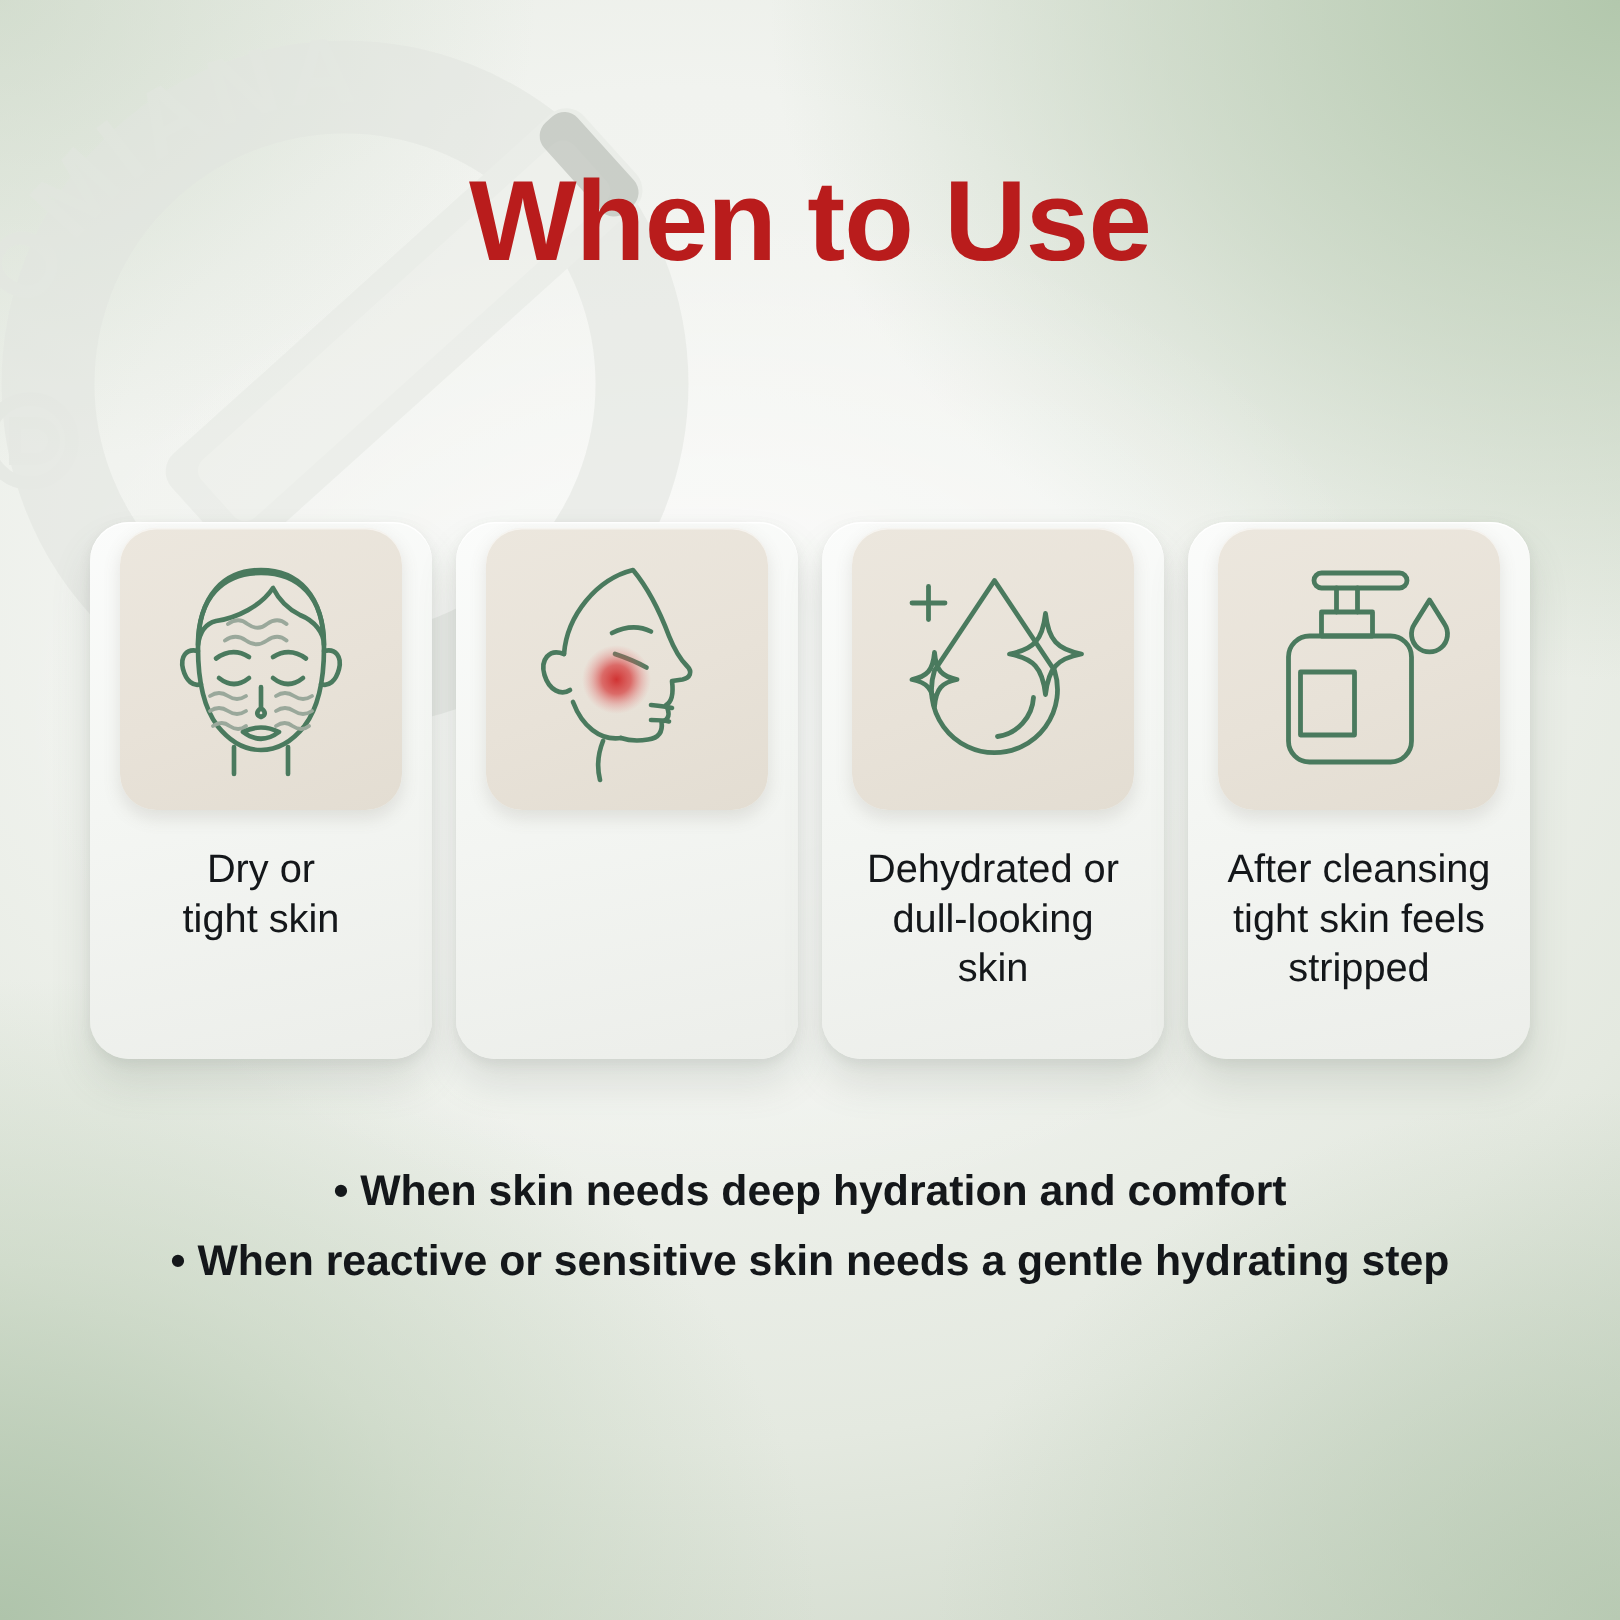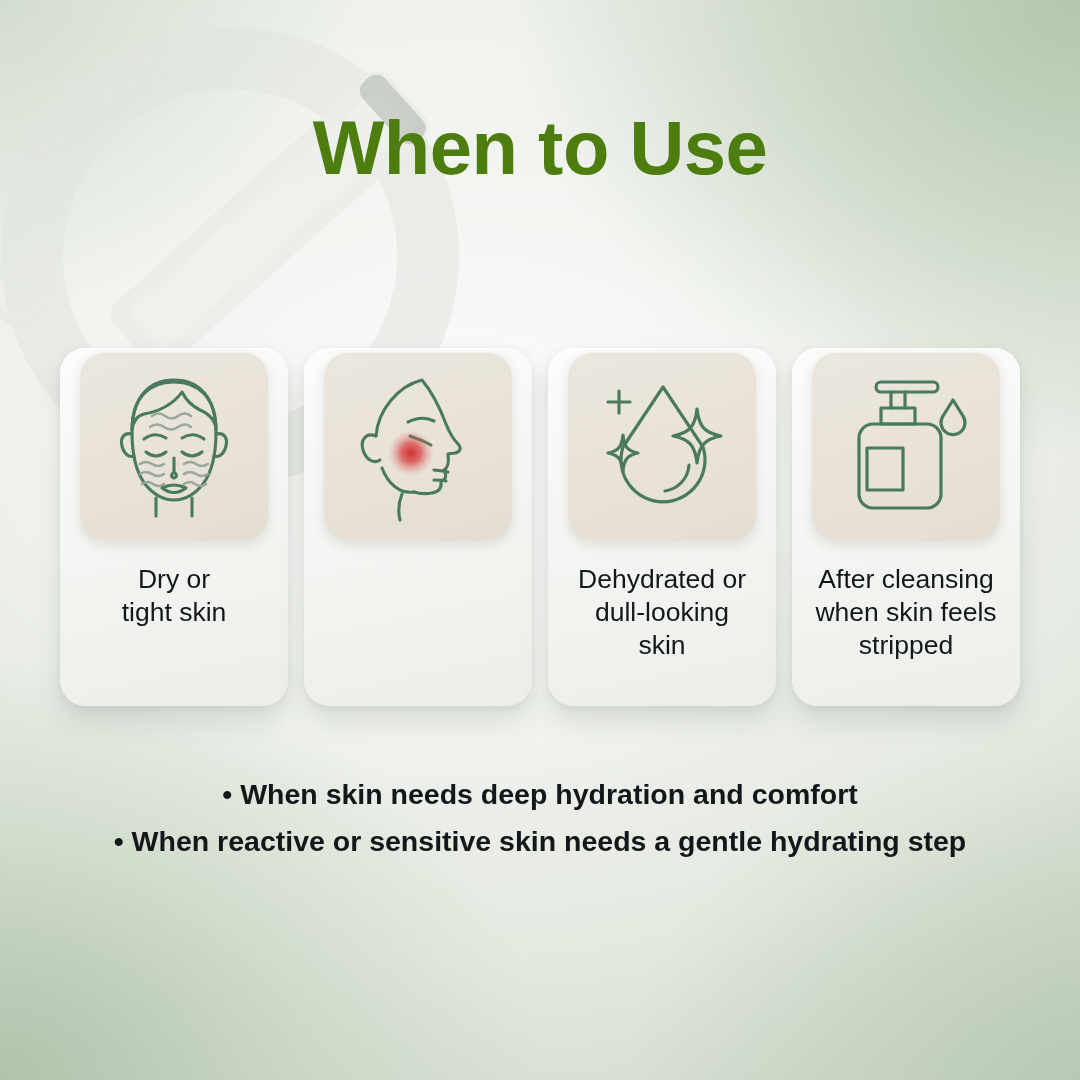--- a/index.html
+++ b/index.html
@@ -48,21 +48,21 @@
   }
 
   
   #title {
     position:absolute;
     left:0; right:0; top:104px;
     text-align:center;
     font-size:76px;
     font-weight:bold;
     letter-spacing:-0.5px;
-    color:#4d7c0f;
+    color:#b91c1c;
   }
 
   
   #cards {
     position:absolute;
     left:60px; top:348px;
     width:960px; height:358px;
     display:flex;
     gap:16px;
   }
@@ -280,21 +280,21 @@
         <path d="M40 38 L74 38 L74 54 L40 54 Z"></path>
 
         <path d="M30 54 L84 54 A 14 14 0 0 1 98 68 L98 124 A 14 14 0 0 1 84 138 L30 138 A 14 14 0 0 1 16 124 L16 68 A 14 14 0 0 1 30 54 Z" transform="translate(2,0)"></path>
 
         <path d="M26 78 L62 78 L62 120 L26 120 Z"></path>
 
         <path d="M112 30 L122 46 A 12 12 0 1 1 102 46 Z"></path>
       </svg>
     </div>
     <div class="card-label">After cleansing
-when skin feels
+tight skin feels
 stripped</div>
   </div>
 
 </div>
 
 <div id="bullets">
   <div class="bullet-line">• When skin needs deep hydration and comfort</div>
   <div class="bullet-line">• When reactive or sensitive skin needs a gentle hydrating step</div>
 </div>
 

